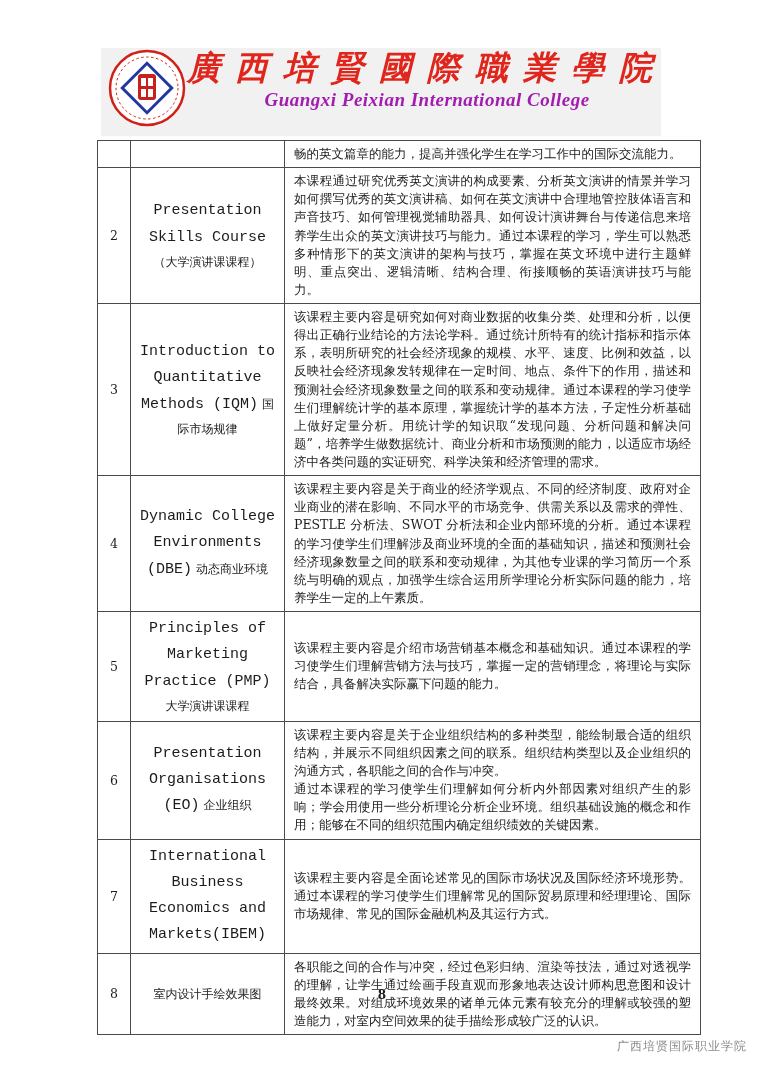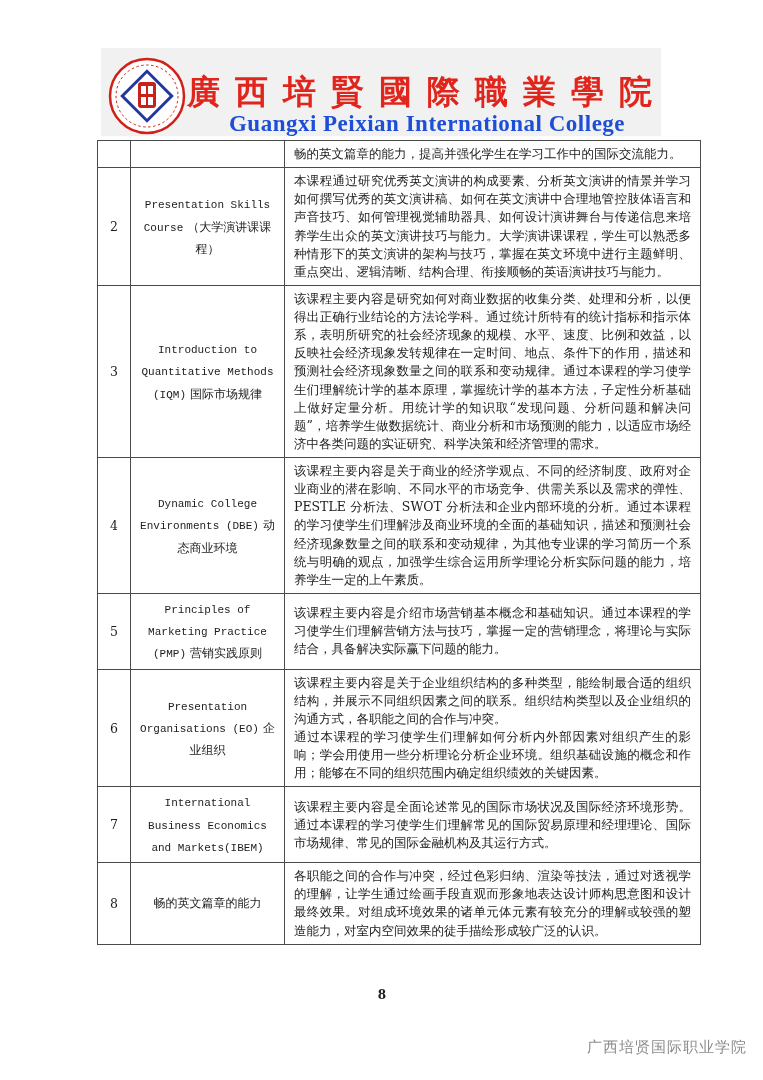--- a/index.html
+++ b/index.html
@@ -6,56 +6,56 @@
   body {
     width:763px; height:1080px; position:relative;
     background:#ffffff; color:#1c1c1c;
     font-family:"DejaVu Serif","Liberation Serif",serif;
     overflow:hidden;
   }
 
   
   .header {
     position:absolute; left:101px; top:48px; width:560px; height:88px;
-    background:#f1f1f1; display:flex; align-items:flex-end;
+    background:#f1f1f1; display:flex; align-items:flex-start;font-style:italic;
   }
   .logo { width:80px; height:80px; margin-left:6px; flex:0 0 auto; }
   .titles { flex:1; text-align:center; padding-right:6px; }
   .title-zh {
     color:#e0261c; font-weight:bold; font-size:33px; line-height:40px;
     letter-spacing:15px; white-space:nowrap;
     font-family:"DejaVu Serif",serif;
   }
   .title-en {
-    color:#1d4ed8; font-weight:bold; font-size:23px; line-height:24px;
+    color:#a21caf; font-weight:bold; font-size:19px; line-height:24px;
     letter-spacing:0.5px; font-family:"Liberation Serif",serif;
   }
 
   
   .table-wrap { position:absolute; left:97px; top:140px; width:570px; }
   table.course { border-collapse:collapse; table-layout:fixed; width:570px;border-radius:29px; }
   table.course td {
     border:1px solid #4a4a4a; vertical-align:middle;
     font-size:12.5px;
   }
   td.c-num  { width:30px; text-align:center; }
   td.c-name { width:141px; text-align:center; padding:4px 6px; line-height:1.75; }
   td.c-desc { width:397px; padding:4px 9px; line-height:1.45;
               text-align:justify; white-space:pre-line; }
-  .name-en { font-family:"Liberation Mono","DejaVu Sans Mono",monospace; font-size:11px; }
+  .name-en { font-family:"Liberation Mono","DejaVu Sans Mono",monospace; font-size:15px; }
   .name-zh { font-family:"DejaVu Serif","Liberation Serif",serif; font-size:12px; }
 
   
   .page-num {
     position:absolute; left:97px; top:988px; width:570px;
     text-align:center; font-size:12px; font-weight:bold;
   }
   .footer-college {
     position:absolute; right:16px; top:1038px;
-    color:#8c8c8c; font-size:15px; letter-spacing:1px;
+    color:#8c8c8c; font-size:12px; letter-spacing:1px;
     font-family:"DejaVu Serif","Liberation Serif",serif;
   }
 </style>
 </head>
 <body>
 
 <div class="header">
   <div class="logo">
     <svg viewBox="0 0 80 80" width="80" height="80">
       <circle cx="40" cy="40" r="37" fill="#ffffff" stroke="#d02018" stroke-width="2.5"></circle>
@@ -78,51 +78,51 @@
   <table class="course">
     <tbody id="course-tbody">
         <tr>
           <td class="c-num"></td>
           <td class="c-name"></td>
           <td class="c-desc">畅的英文篇章的能力，提高并强化学生在学习工作中的国际交流能力。</td>
         </tr>
         <tr>
           <td class="c-num">2</td>
           <td class="c-name"><span class="name-en">Presentation Skills Course</span> <span class="name-zh">（大学演讲课课程）</span></td>
-          <td class="c-desc">本课程通过研究优秀英文演讲的构成要素、分析英文演讲的情景并学习如何撰写优秀的英文演讲稿、如何在英文演讲中合理地管控肢体语言和声音技巧、如何管理视觉辅助器具、如何设计演讲舞台与传递信息来培养学生出众的英文演讲技巧与能力。大学演讲课课程，学生可以熟悉多种情形下的英文演讲的架构与技巧，掌握在英文环境中进行主题鲜明、重点突出、逻辑清晰、结构合理、衔接顺畅的英语演讲技巧与能力。</td>
+          <td class="c-desc">本课程通过研究优秀英文演讲的构成要素、分析英文演讲的情景并学习如何撰写优秀的英文演讲稿、如何在英文演讲中合理地管控肢体语言和声音技巧、如何管理视觉辅助器具、如何设计演讲舞台与传递信息来培养学生出众的英文演讲技巧与能力。通过本课程的学习，学生可以熟悉多种情形下的英文演讲的架构与技巧，掌握在英文环境中进行主题鲜明、重点突出、逻辑清晰、结构合理、衔接顺畅的英语演讲技巧与能力。</td>
         </tr>
         <tr>
           <td class="c-num">3</td>
           <td class="c-name"><span class="name-en">Introduction to Quantitative Methods (IQM)</span> <span class="name-zh">国际市场规律</span></td>
           <td class="c-desc">该课程主要内容是研究如何对商业数据的收集分类、处理和分析，以便得出正确行业结论的方法论学科。通过统计所特有的统计指标和指示体系，表明所研究的社会经济现象的规模、水平、速度、比例和效益，以反映社会经济现象发转规律在一定时间、地点、条件下的作用，描述和预测社会经济现象数量之间的联系和变动规律。通过本课程的学习使学生们理解统计学的基本原理，掌握统计学的基本方法，子定性分析基础上做好定量分析。用统计学的知识取“发现问题、分析问题和解决问题”，培养学生做数据统计、商业分析和市场预测的能力，以适应市场经济中各类问题的实证研究、科学决策和经济管理的需求。</td>
         </tr>
         <tr>
           <td class="c-num">4</td>
           <td class="c-name"><span class="name-en">Dynamic College Environments (DBE)</span> <span class="name-zh">动态商业环境</span></td>
           <td class="c-desc">该课程主要内容是关于商业的经济学观点、不同的经济制度、政府对企业商业的潜在影响、不同水平的市场竞争、供需关系以及需求的弹性、PESTLE 分析法、SWOT 分析法和企业内部环境的分析。通过本课程的学习使学生们理解涉及商业环境的全面的基础知识，描述和预测社会经济现象数量之间的联系和变动规律，为其他专业课的学习简历一个系统与明确的观点，加强学生综合运用所学理论分析实际问题的能力，培养学生一定的上午素质。</td>
         </tr>
         <tr>
           <td class="c-num">5</td>
-          <td class="c-name"><span class="name-en">Principles of Marketing Practice (PMP)</span> <span class="name-zh">营销实践原则</span></td>
+          <td class="c-name"><span class="name-en">Principles of Marketing Practice (PMP)</span> <span class="name-zh">大学演讲课课程</span></td>
           <td class="c-desc">该课程主要内容是介绍市场营销基本概念和基础知识。通过本课程的学习使学生们理解营销方法与技巧，掌握一定的营销理念，将理论与实际结合，具备解决实际赢下问题的能力。</td>
         </tr>
         <tr>
           <td class="c-num">6</td>
           <td class="c-name"><span class="name-en">Presentation Organisations (EO)</span> <span class="name-zh">企业组织</span></td>
           <td class="c-desc">该课程主要内容是关于企业组织结构的多种类型，能绘制最合适的组织结构，并展示不同组织因素之间的联系。组织结构类型以及企业组织的沟通方式，各职能之间的合作与冲突。
 通过本课程的学习使学生们理解如何分析内外部因素对组织产生的影响；学会用使用一些分析理论分析企业环境。组织基础设施的概念和作用；能够在不同的组织范围内确定组织绩效的关键因素。</td>
         </tr>
         <tr>
           <td class="c-num">7</td>
           <td class="c-name"><span class="name-en">International Business Economics and Markets(IBEM)</span></td>
           <td class="c-desc">该课程主要内容是全面论述常见的国际市场状况及国际经济环境形势。通过本课程的学习使学生们理解常见的国际贸易原理和经理理论、国际市场规律、常见的国际金融机构及其运行方式。</td>
         </tr>
         <tr>
           <td class="c-num">8</td>
-          <td class="c-name"><span class="name-zh">畅的英文篇章的能力</span></td>
+          <td class="c-name"><span class="name-zh">室内设计手绘效果图</span></td>
           <td class="c-desc">各职能之间的合作与冲突，经过色彩归纳、渲染等技法，通过对透视学的理解，让学生通过绘画手段直观而形象地表达设计师构思意图和设计最终效果。对组成环境效果的诸单元体元素有较充分的理解或较强的塑造能力，对室内空间效果的徒手描绘形成较广泛的认识。</td>
         </tr>
       </tbody>
   </table>
 </div>
 
 <div class="page-num">8</div>
 <div class="footer-college">广西培贤国际职业学院</div>
 
 </body></html>

